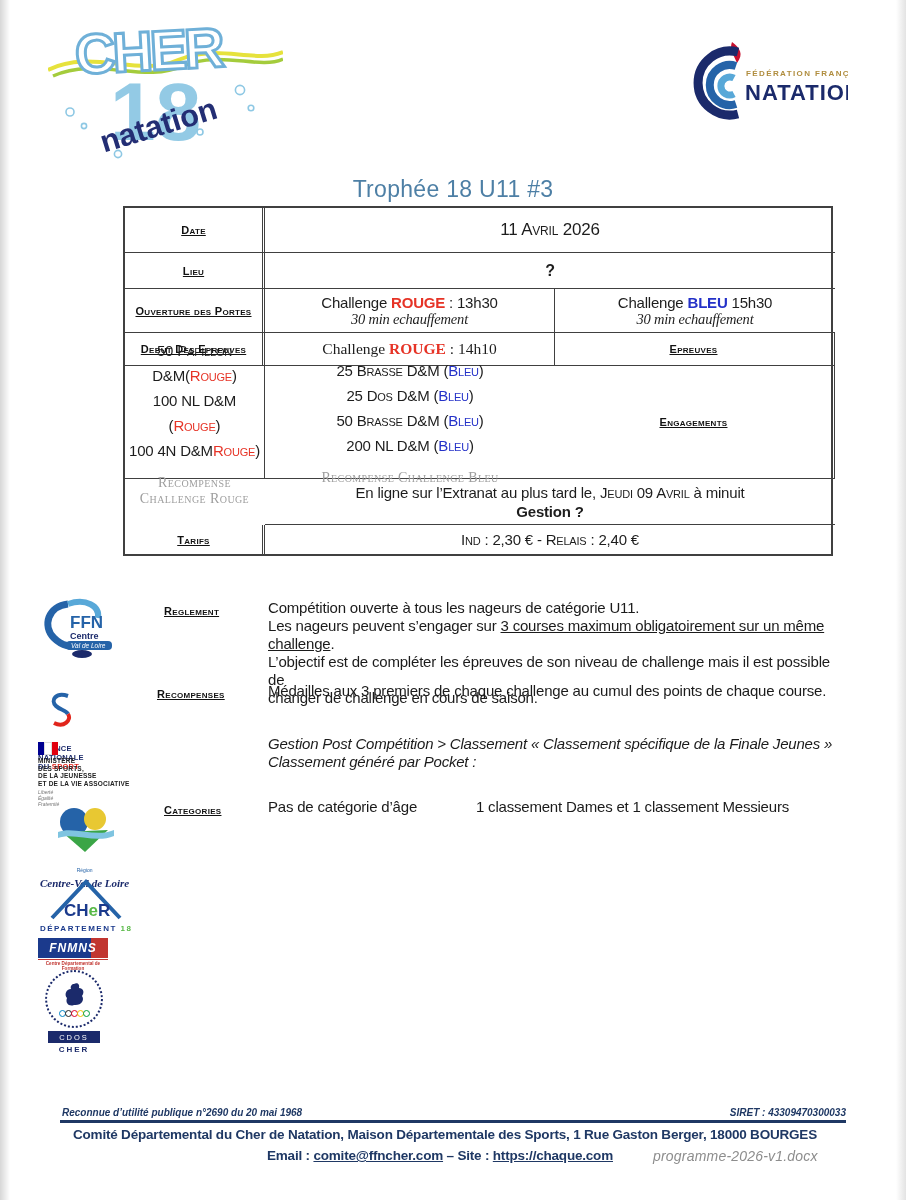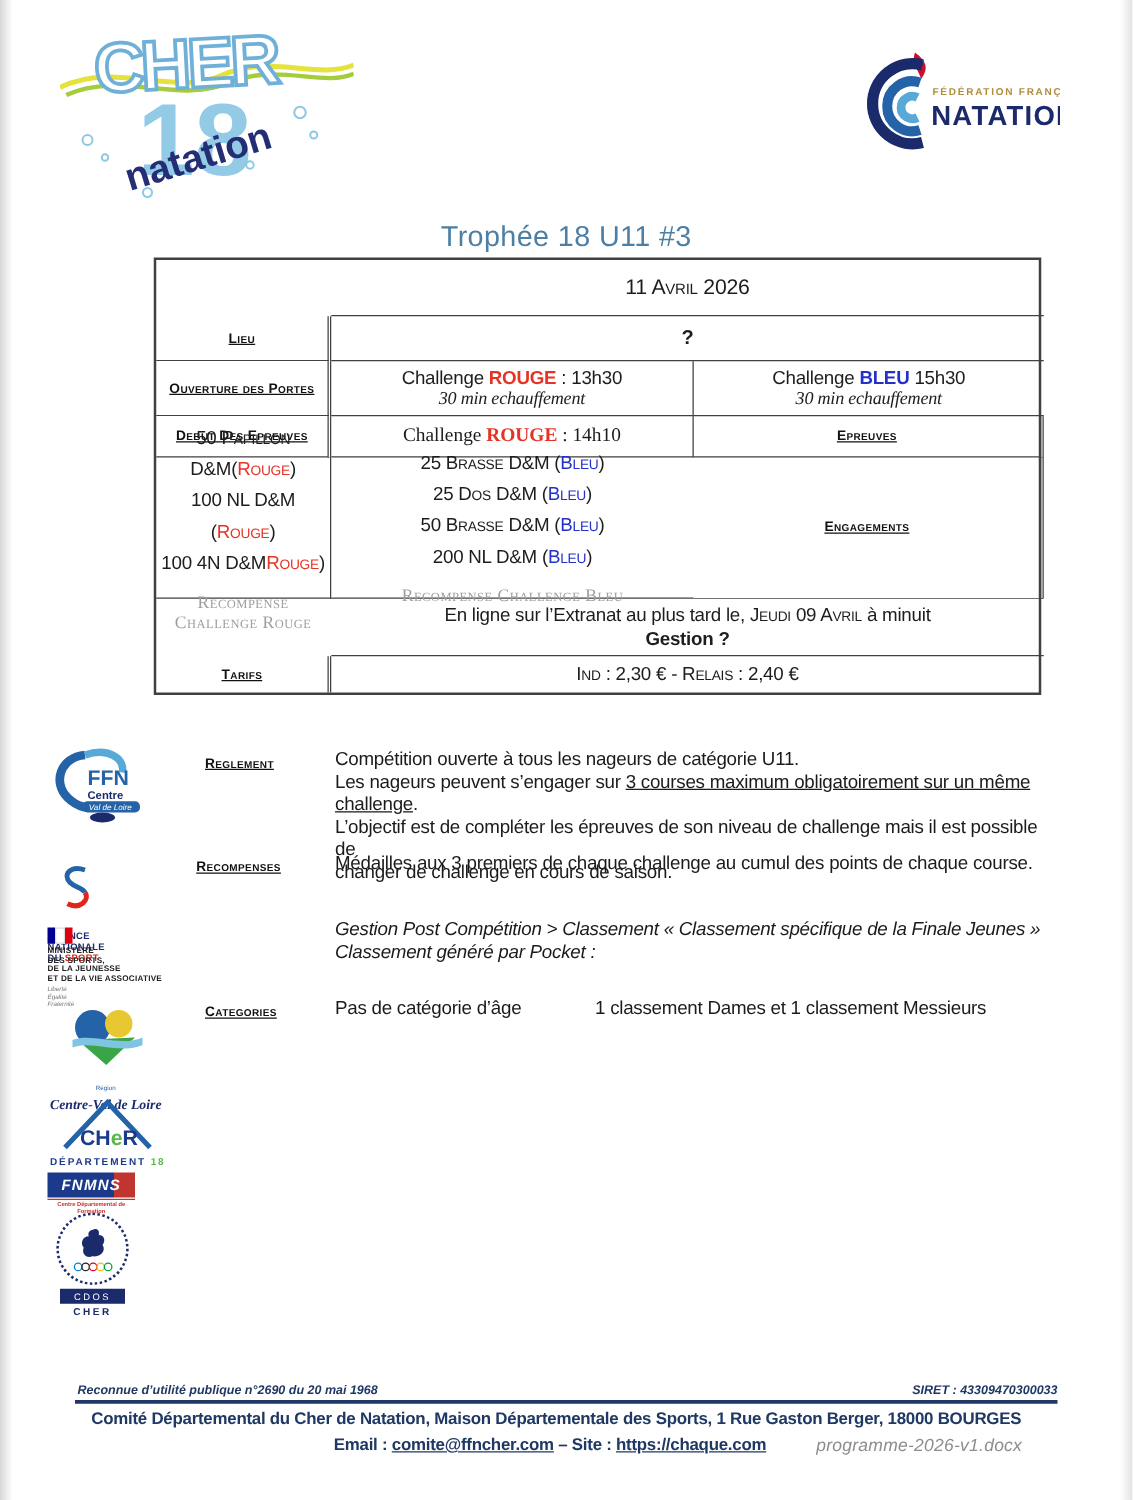--- a/index.html
+++ b/index.html
@@ -131,20 +131,23 @@
       <path d="M60,30 A20,20 0 1 0 60,68" stroke="#2563a8" stroke-width="8" fill="none"></path>
       <path d="M58,42 A9,9 0 1 0 58,58" stroke="#58a8d8" stroke-width="7" fill="none"></path>
       <text x="70" y="40" font-family="Liberation Sans, sans-serif" font-size="8" font-weight="bold" fill="#b08d3e" letter-spacing="1.4">FÉDÉRATION FRANÇAISE</text>
       <text x="69" y="64" font-family="Liberation Sans, sans-serif" font-size="22" font-weight="bold" fill="#1b2a6b" letter-spacing="1">NATATION</text>
     </svg>
   </div>
 
   <div class="page-title">Trophée 18 U11 #3</div>
 
   <div class="doc-table">
+    <div class="tl">
+        <span class="lbl">Date</span>
+      </div>
     <div class="tc span2 v-date sc">11 Avril 2026</div>
 
     <div class="tl">
         <span class="lbl">Lieu</span>
       </div>
     <div class="tc span2 v-lieu">?</div>
 
     <div class="tl">
         <span class="lbl">Ouverture des Portes</span>
       </div>

